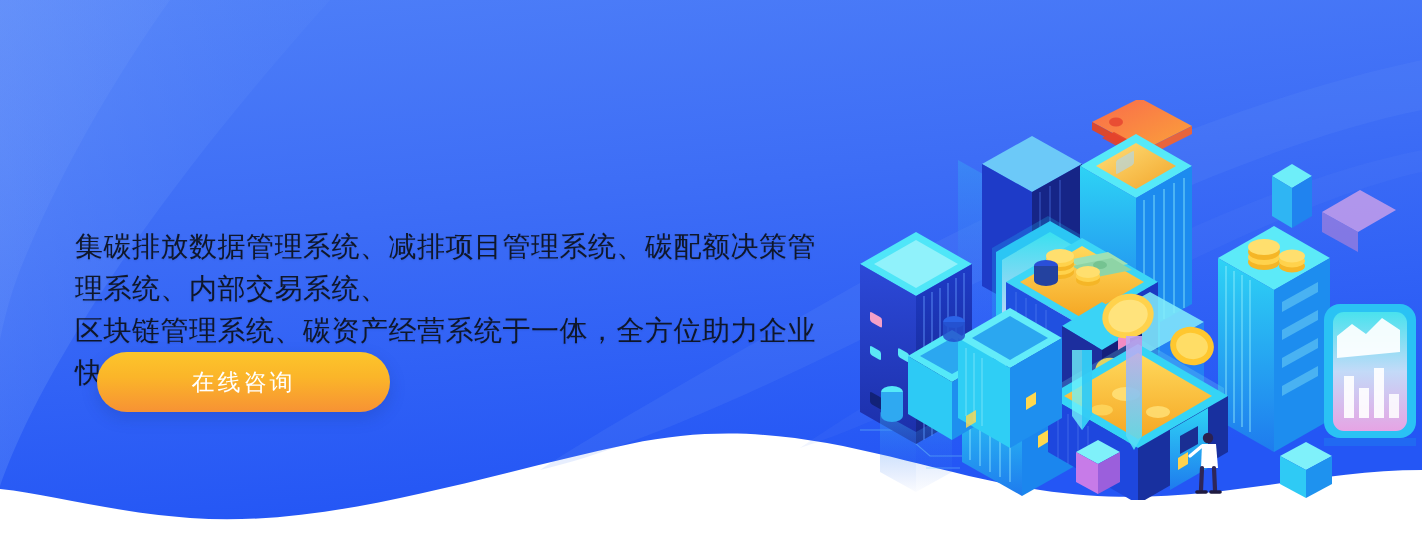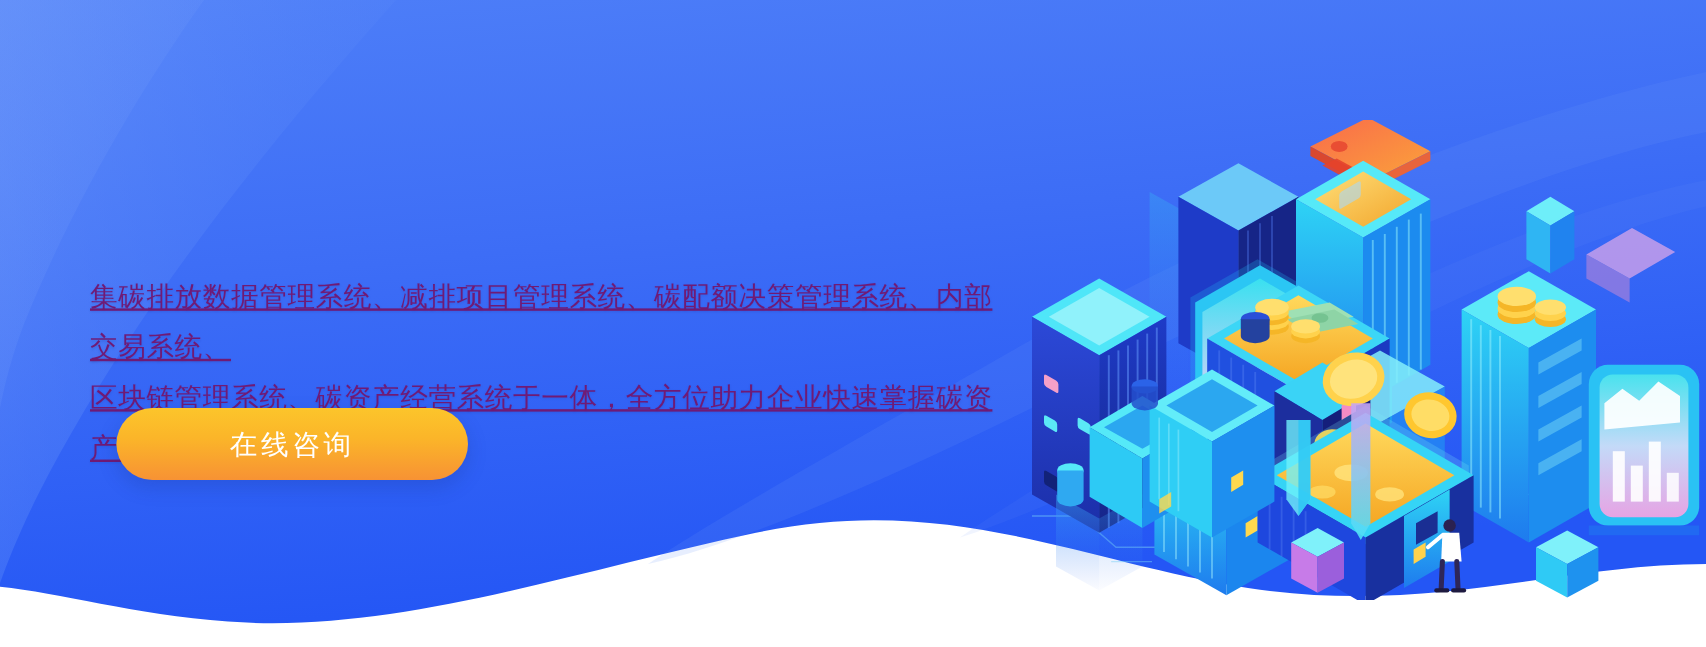--- a/index.html
+++ b/index.html
@@ -14,35 +14,34 @@
   }
 
   
   .bg-layer{position:absolute;inset:0;}
 
   .hero-text{
     position:absolute;
     left:75px;
     top:226px;
     width:760px;
-    color:#701a75;
-    font-size:23px;
+    color:#0f172a;
+    font-size:28px;
     line-height:42px;
     letter-spacing:.5px;
     font-weight:400;
     white-space:normal;
     text-shadow:0 1px 2px rgba(20,50,140,.18);
     pointer-events:none;
-    text-decoration:underline;
   }
 
   .cta{
     position:absolute;
     left:97px;
-    top:340px;
+    top:352px;
     width:293px;
     height:60px;
     border:0;
     border-radius:30px;
     cursor:pointer;
     color:#ffffff;
     font-size:23px;
     letter-spacing:3px;
     font-family:"Liberation Sans","DejaVu Sans",sans-serif;
     background:linear-gradient(180deg,#FCC52B 0%,#FBB529 42%,#F79234 100%);

